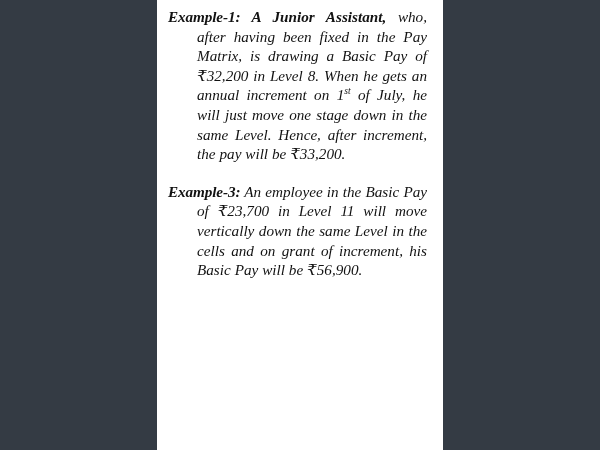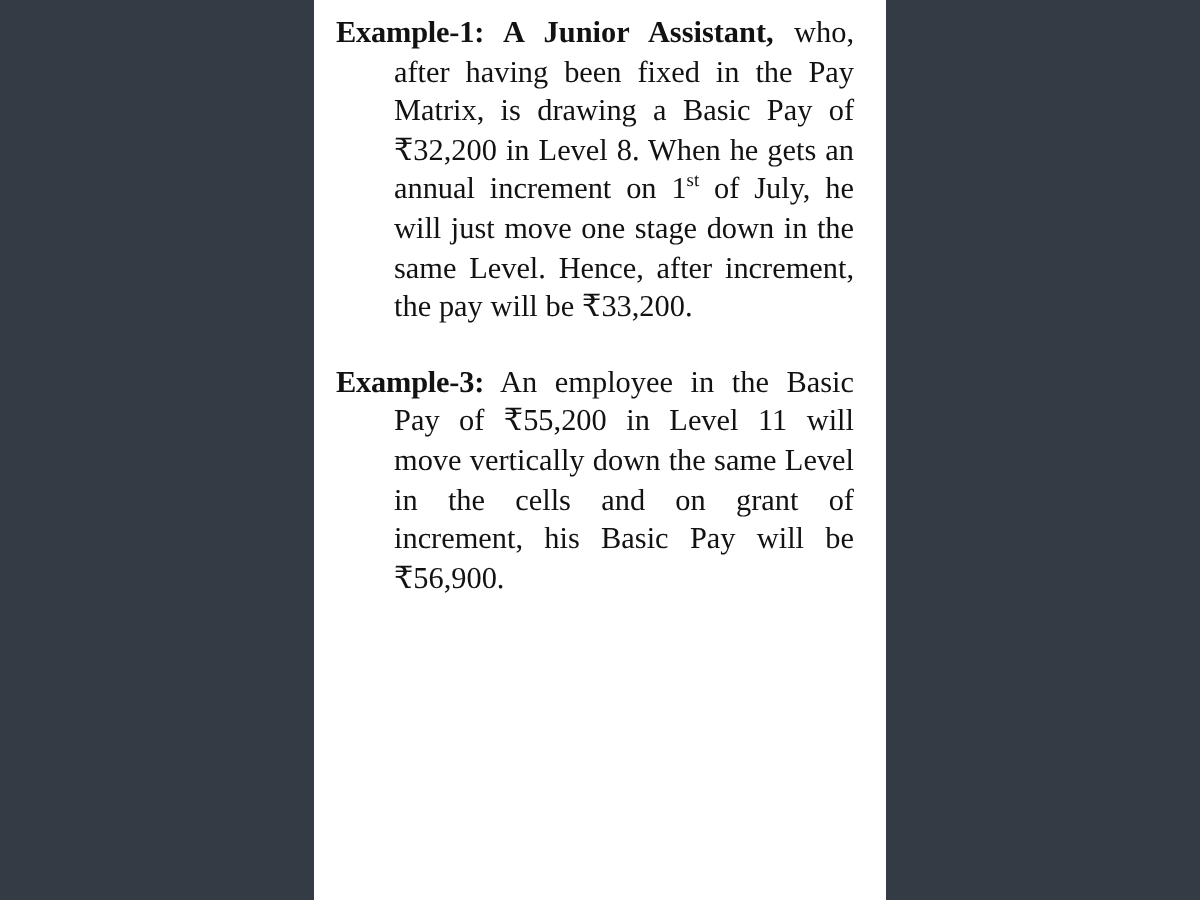--- a/index.html
+++ b/index.html
@@ -59,32 +59,32 @@
   }
   .sup-ordinal {
     font-size: 0.62em;
     vertical-align: super;
     line-height: 0;
   }
 </style>
 </head>
 <body>
 
-<div id="page" style="background: #fef9c3;">
+<div id="page" style="background: #fef9c3; font-style: italic;">
 
   <div class="side-bar" style="background: rgb(52, 59, 68);"></div>
 
   <div id="content-column" style="background: rgb(255, 255, 255);">
 
     <p class="example-paragraph" style="color: rgb(18, 18, 18);">
       <span class="example-label">Example-1:</span><span class="lead-bold"> A Junior Assistant,</span><span> who, after having been fixed in the Pay Matrix, is drawing a Basic Pay of ₹32,200 in Level 8. When he gets an annual increment on 1</span><span class="sup-ordinal">st</span><span> of July, he will just move one stage down in the same Level. Hence, after increment, the pay will be ₹33,200.</span>
     </p>
 
 
     <p class="example-paragraph" style="color: rgb(18, 18, 18);">
-      <span class="example-label">Example-3:</span><span class="lead-bold"></span><span> An employee in the Basic Pay of ₹55,200 in Level 11 will move vertically down the same Level in the cells and on grant of increment, his Basic Pay will be ₹56,900.</span><span class="sup-ordinal"></span><span></span>
+      <span class="example-label">Example-3:</span><span class="lead-bold"></span><span> An employee in the Basic Pay of ₹23,700 in Level 11 will move vertically down the same Level in the cells and on grant of increment, his Basic Pay will be ₹56,900.</span><span class="sup-ordinal"></span><span></span>
     </p>
 
   </div>
 
   <div class="side-bar" style="background: rgb(52, 59, 68);"></div>
 
 </div>
 
 </body></html>

